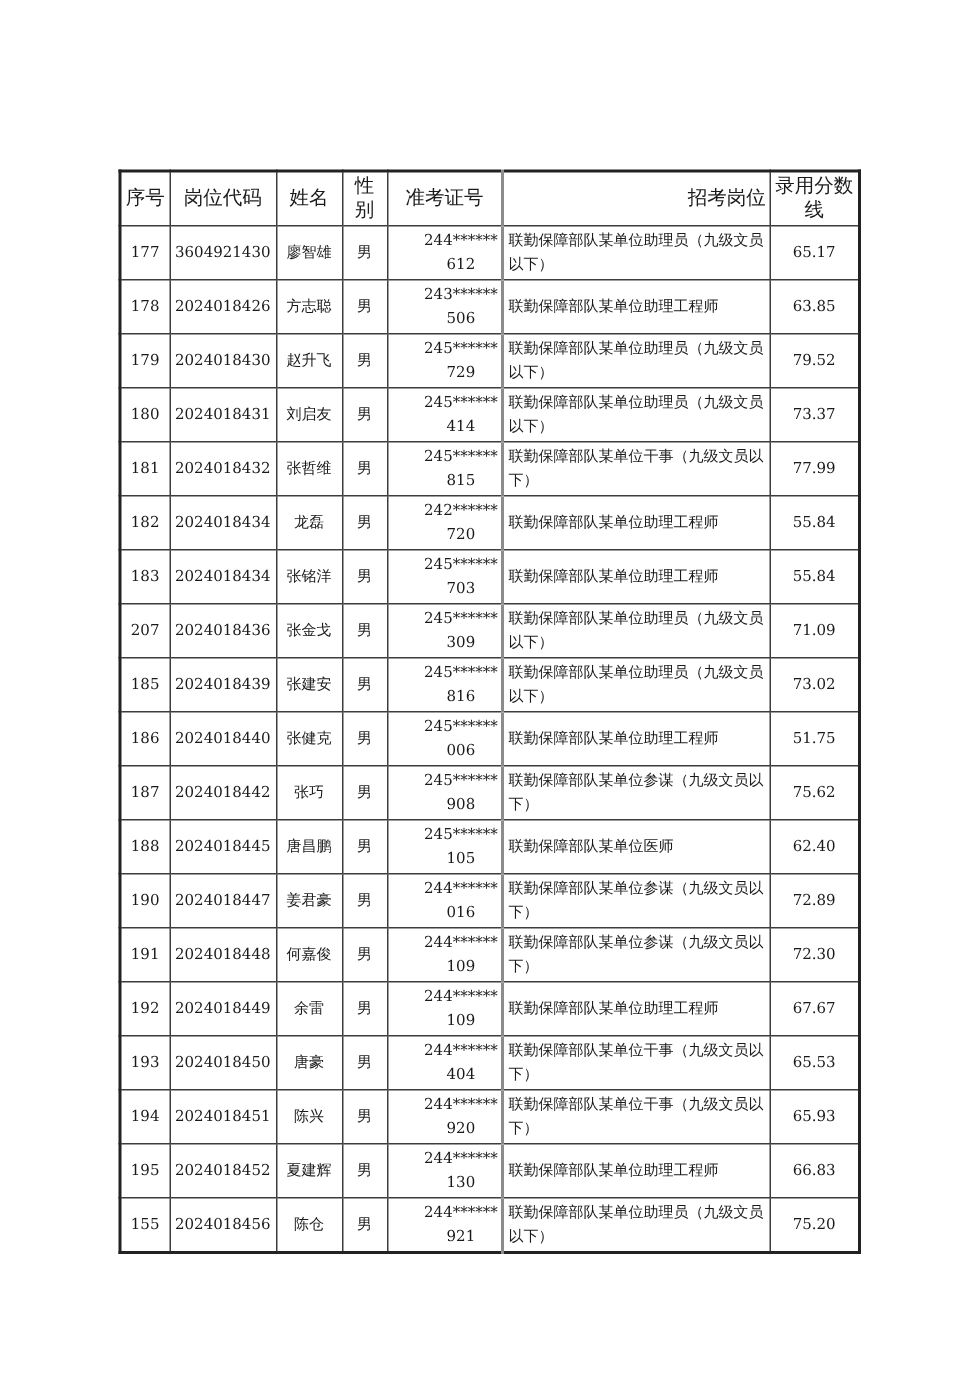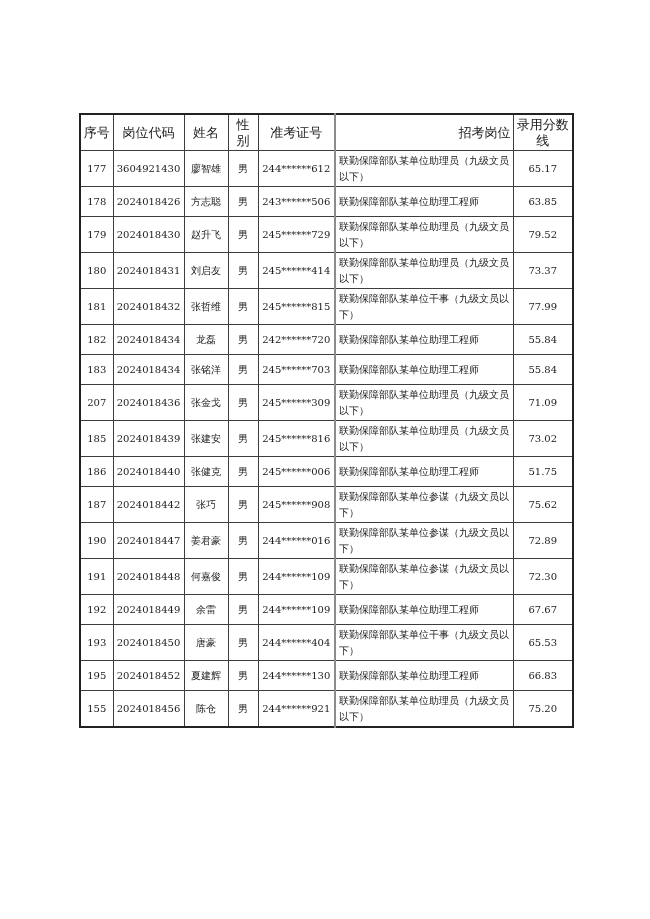--- a/index.html
+++ b/index.html
@@ -52,20 +52,21 @@
     border-left: 2px solid #8c8c8c;
     text-align: left;
     padding-left: 3px;
     padding-right: 2px;
   }
   table.score-table th.col-position {
     text-align: right;
   }
   table.score-table td.col-ticket {
     letter-spacing: 0px;
+    padding-left: 24px;
   }
 </style>
 </head>
 <body>
 
 <div class="page">
   <table class="score-table">
     <colgroup>
       <col style="width:33px">
       <col style="width:71px">
@@ -180,20 +181,29 @@
         <tr>
           <td class="col-seq">187</td>
           <td class="col-code">2024018442</td>
           <td class="col-name">张巧</td>
           <td class="col-gender">男</td>
           <td class="col-ticket">245******908</td>
           <td class="col-position">联勤保障部队某单位参谋（九级文员以下）</td>
           <td class="col-score">75.62</td>
         </tr>
         <tr>
+          <td class="col-seq">188</td>
+          <td class="col-code">2024018445</td>
+          <td class="col-name">唐昌鹏</td>
+          <td class="col-gender">男</td>
+          <td class="col-ticket">245******105</td>
+          <td class="col-position">联勤保障部队某单位医师</td>
+          <td class="col-score">62.40</td>
+        </tr>
+        <tr>
           <td class="col-seq">190</td>
           <td class="col-code">2024018447</td>
           <td class="col-name">姜君豪</td>
           <td class="col-gender">男</td>
           <td class="col-ticket">244******016</td>
           <td class="col-position">联勤保障部队某单位参谋（九级文员以下）</td>
           <td class="col-score">72.89</td>
         </tr>
         <tr>
           <td class="col-seq">191</td>
@@ -214,20 +224,29 @@
           <td class="col-score">67.67</td>
         </tr>
         <tr>
           <td class="col-seq">193</td>
           <td class="col-code">2024018450</td>
           <td class="col-name">唐豪</td>
           <td class="col-gender">男</td>
           <td class="col-ticket">244******404</td>
           <td class="col-position">联勤保障部队某单位干事（九级文员以下）</td>
           <td class="col-score">65.53</td>
+        </tr>
+        <tr>
+          <td class="col-seq">194</td>
+          <td class="col-code">2024018451</td>
+          <td class="col-name">陈兴</td>
+          <td class="col-gender">男</td>
+          <td class="col-ticket">244******920</td>
+          <td class="col-position">联勤保障部队某单位干事（九级文员以下）</td>
+          <td class="col-score">65.93</td>
         </tr>
         <tr>
           <td class="col-seq">195</td>
           <td class="col-code">2024018452</td>
           <td class="col-name">夏建辉</td>
           <td class="col-gender">男</td>
           <td class="col-ticket">244******130</td>
           <td class="col-position">联勤保障部队某单位助理工程师</td>
           <td class="col-score">66.83</td>
         </tr>

